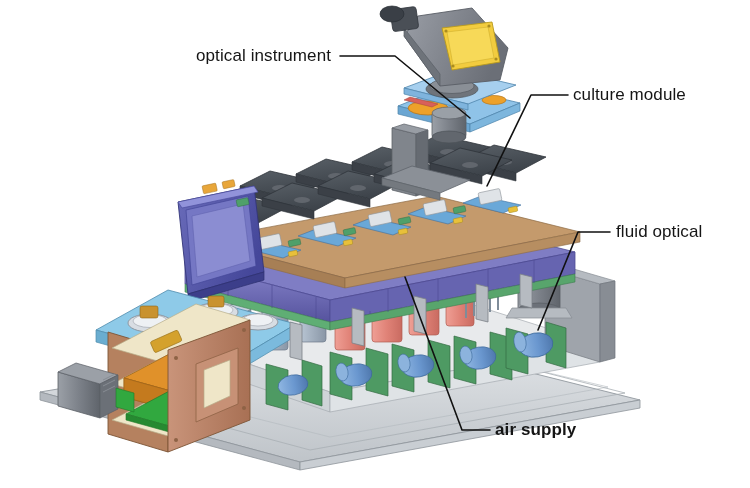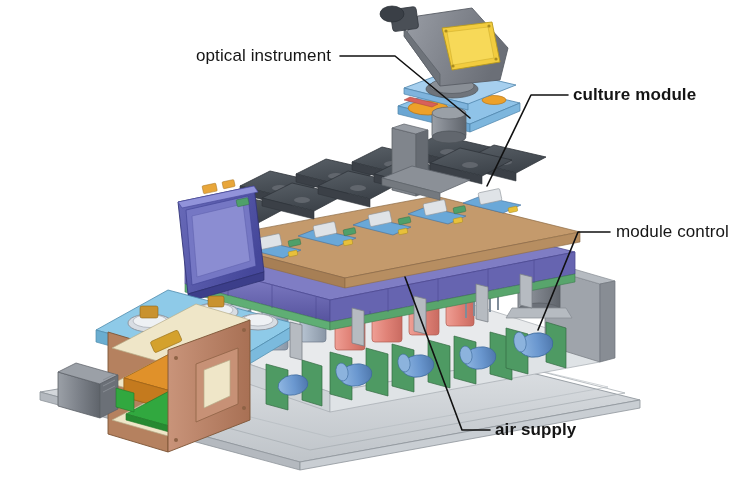--- a/index.html
+++ b/index.html
@@ -30,21 +30,21 @@
   .annotation-label {
     position: absolute;
     font-family: "Liberation Sans", sans-serif;
     font-size: 17px;
     color: #151515;
     white-space: nowrap;
     letter-spacing: 0.1px;
     line-height: 1;
   }
   #label-optical-instrument { left: 196px; top: 47px; }
-  #label-culture-module   { left: 573px; top: 86px; font-weight: bold; }
+  #label-culture-module   { left: 573px; top: 86px; }
   #label-fluid-control    { left: 616px; top: 223px; }
   #label-air-supply       { left: 495px; top: 421px; font-weight: bold; }
 </style>
 </head>
 <body>
 
 <div id="figure">
 
   <svg id="cad-svg" viewBox="0 0 750 488">
     <defs>
@@ -483,17 +483,17 @@
       <path d="M 568,95 L 531,95 L 487,186"></path>
       <path d="M 610,232 L 578,232 L 538,330"></path>
       <path d="M 490,430 L 462,430 L 405,277"></path>
     </g>
   </svg>
 
   <div class="annotation-label" id="label-optical-instrument">optical instrument</div>
 
   <div class="annotation-label" id="label-culture-module">culture module</div>
 
-  <div class="annotation-label" id="label-fluid-control">module control</div>
+  <div class="annotation-label" id="label-fluid-control">fluid optical</div>
 
   <div class="annotation-label" id="label-air-supply">air supply</div>
 
 </div>
 
 </body></html>

